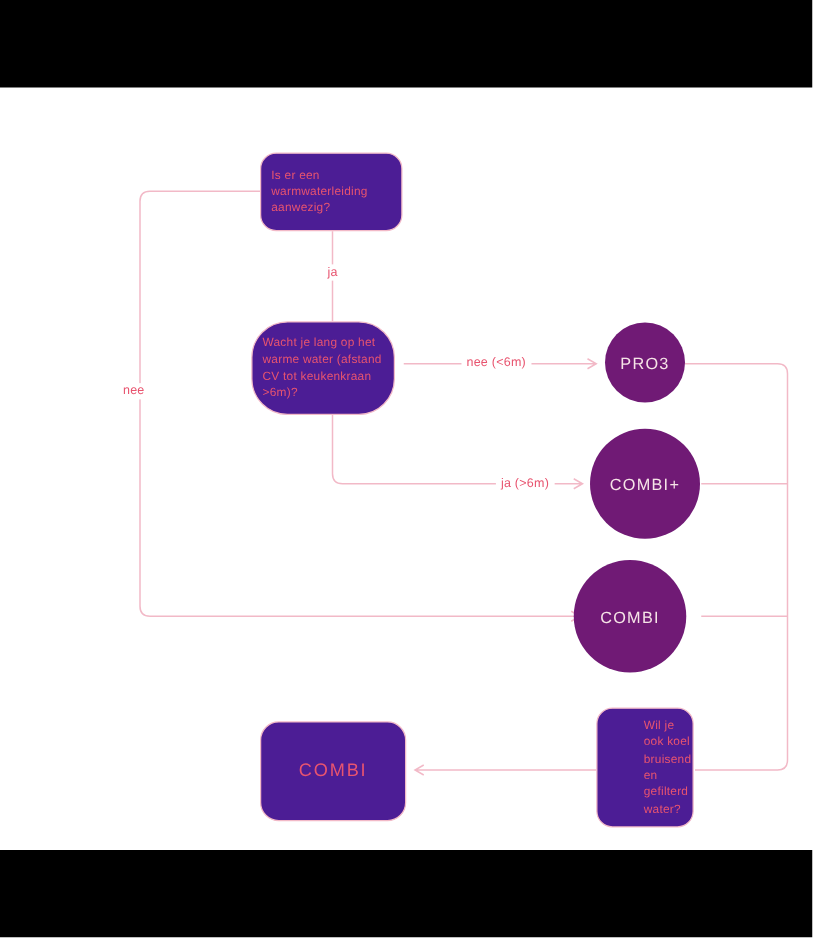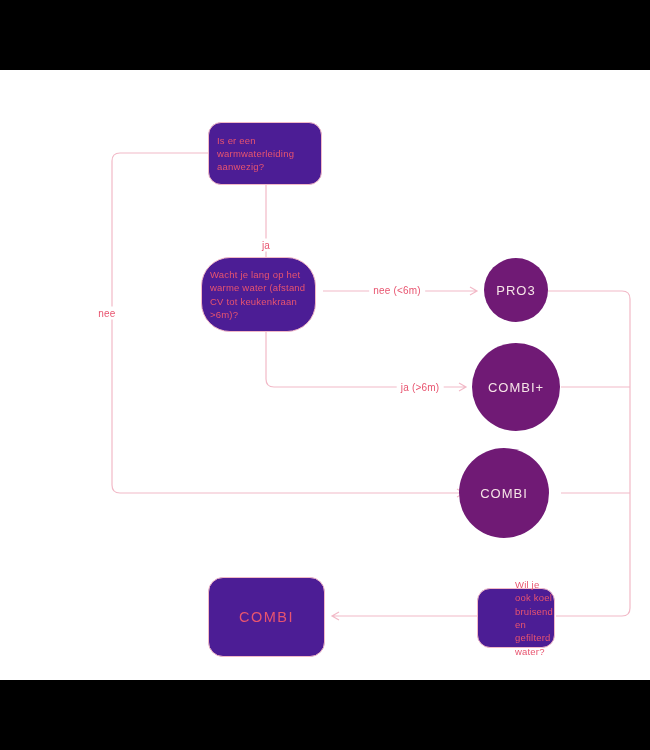--- a/index.html
+++ b/index.html
@@ -41,21 +41,21 @@
     align-items: center;
     justify-content: center;
     text-align: left;
     font-size: 9.5px;
     line-height: 1.4;
     letter-spacing: 0.2px;
     padding: 6px 8px;
   }
   .qbox.q1 { left: 208px; top: 122px; width: 114px; height: 63px; }
   .qbox.q2 { left: 201px; top: 257px; width: 115px; height: 75px; border-radius: 29px; }
-  .qbox.q3 { left: 477px; top: 588px; width: 78px;  height: 60px; padding-left: 44px; }
+  .qbox.q3 { left: 477px; top: 566px; width: 78px;  height: 96px; padding-left: 44px; }
   .qbox.cube {
     left: 208px; top: 577px; width: 117px; height: 80px;
     font-size: 14.5px;
     letter-spacing: 1.5px;
     border-radius: 15px;
   }
 
   .circle {
     position: absolute;
     border-radius: 50%;
@@ -127,21 +127,21 @@
   </div>
 
   <div class="circle combiplus">
     <span>COMBI+</span>
   </div>
 
   <div class="circle combi">
     <span>COMBI</span>
   </div>
 
-  <div class="edge-label" style="left:266px; top:218px;margin-top:27px;">ja</div>
+  <div class="edge-label" style="left:266px; top:218px;">ja</div>
 
   <div class="edge-label" style="left:107px; top:313px;">nee</div>
 
   <div class="edge-label" style="left:397px; top:290px;">nee (&lt;6m)</div>
 
   <div class="edge-label" style="left:420px; top:387px;">ja (&gt;6m)</div>
 
   <div class="letterbox top"></div>
   <div class="letterbox bottom"></div>
 

